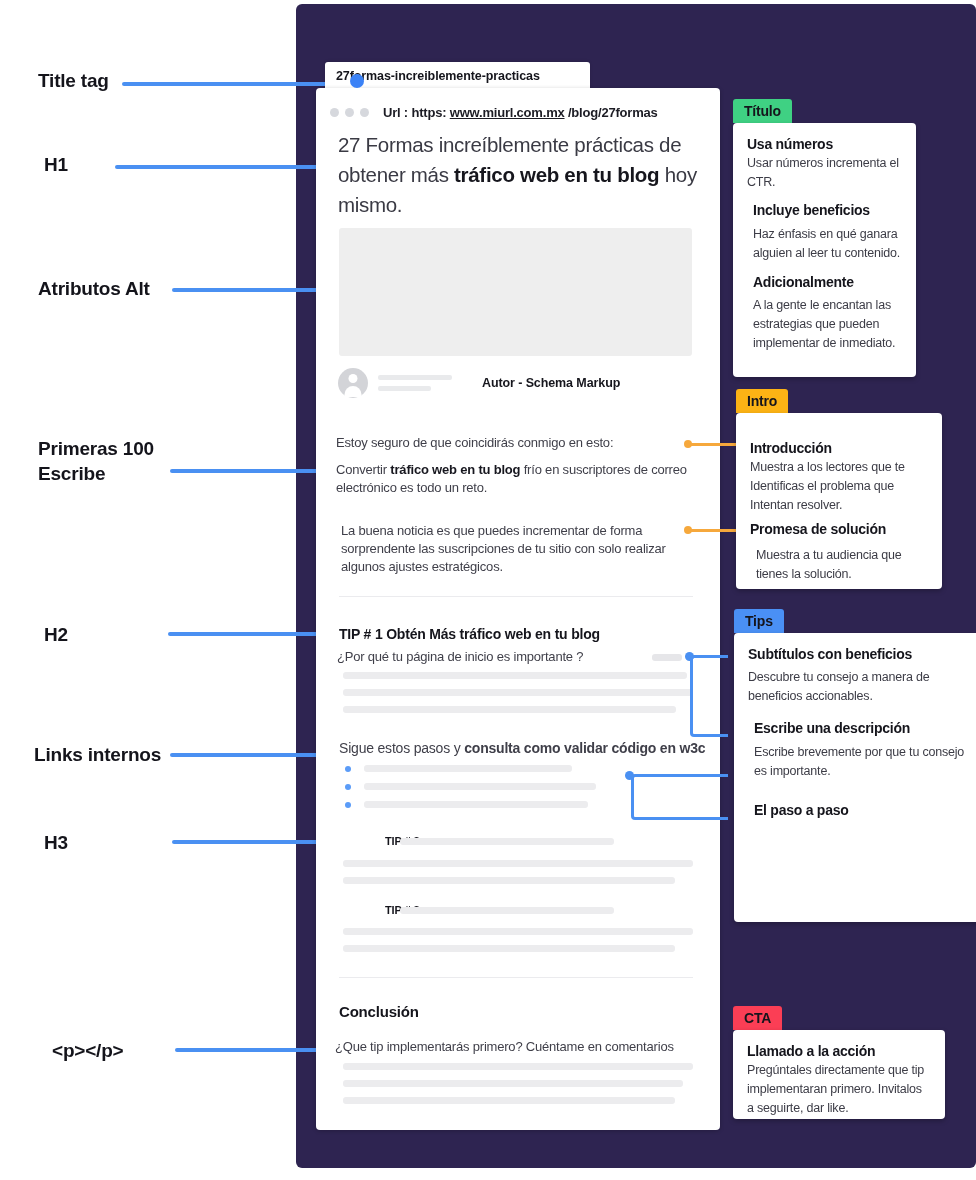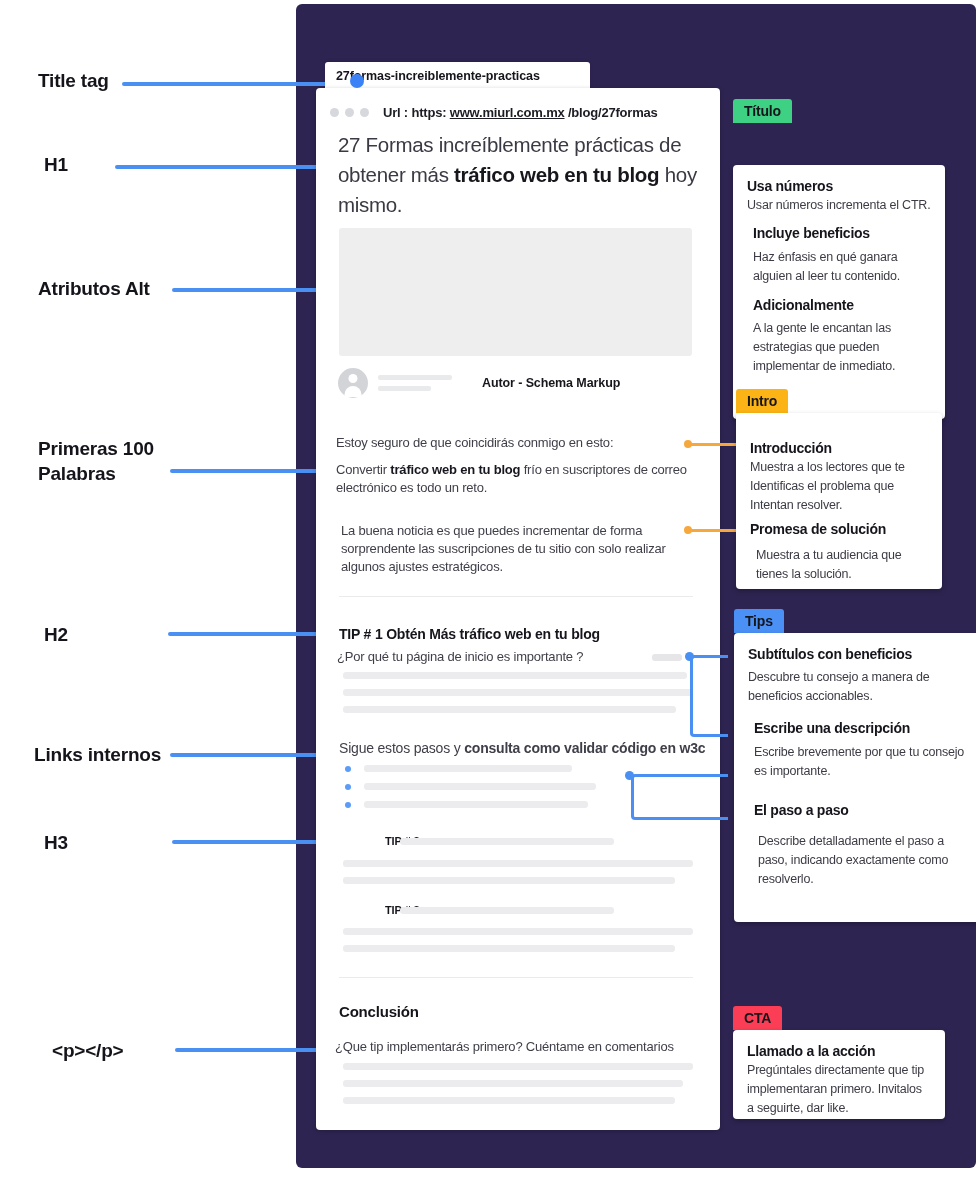--- a/index.html
+++ b/index.html
@@ -178,21 +178,21 @@
 
   <div class="ann-label" style="left:44px; top:152px;">H1</div>
   <div class="lead-line" style="left:115px; top:165px; width:240px;"></div>
   <div class="lead-dot" style="left:350px; top:160px;"></div>
 
   <div class="ann-label" style="left:38px; top:276px;">Atributos Alt</div>
   <div class="lead-line" style="left:172px; top:288px; width:185px;"></div>
   <div class="lead-dot" style="left:352px; top:283px;"></div>
 
   <div class="ann-label" style="left:38px; top:436px;">Primeras 100
-Palabras</div>
+Escribe</div>
   <div class="lead-line" style="left:170px; top:469px; width:180px;"></div>
   <div class="lead-dot" style="left:345px; top:464px;"></div>
 
   <div class="ann-label" style="left:44px; top:622px;">H2</div>
   <div class="lead-line" style="left:168px; top:632px; width:190px;"></div>
   <div class="lead-dot" style="left:348px; top:627px;"></div>
 
   <div class="ann-label" style="left:34px; top:742px;">Links internos</div>
   <div class="lead-line" style="left:170px; top:753px; width:310px;"></div>
   <div class="lead-dot" style="left:473px; top:747px;"></div>
@@ -282,21 +282,21 @@
   <div class="conn-dot" style="left:684px; top:526px;"></div>
   <div class="conn-line" style="left:690px; top:529px; width:48px;"></div>
 
   <div class="bconn-dot" style="left:685px; top:652px;"></div>
   <div class="bracket" style="left:690px; top:655px; width:38px; height:82px;"></div>
 
   <div class="bconn-dot" style="left:625px; top:771px;"></div>
   <div class="bracket" style="left:631px; top:774px; width:97px; height:46px;"></div>
 
   <div class="tip-badge" style="left:733px; top:99px; background:#3FD183;">Título</div>
-  <div class="tip-card" style="left:733px; top:123px; width:212px; height:254px;margin-top:42px;">
+  <div class="tip-card" style="left:733px; top:123px; width:183px; height:254px;">
     <div class="tip-h">Usa números</div>
     <div class="tip-p">Usar números incrementa el CTR.</div>
     <div class="tip-h ind" style="margin-top:9px;">Incluye beneficios</div>
     <div class="tip-p ind" style="margin-top:5px;">Haz énfasis en qué ganara alguien al leer tu contenido.</div>
     <div class="tip-h ind" style="margin-top:10px;">Adicionalmente</div>
     <div class="tip-p ind" style="margin-top:4px;">A la gente le encantan las estrategias que pueden implementar de inmediato.</div>
   </div>
 
   <div class="tip-badge" style="left:736px; top:389px; background:#FCB315;">Intro</div>
   <div class="tip-card" style="left:736px; top:413px; width:206px; height:176px;">
@@ -306,21 +306,20 @@
     <div class="tip-p ind" style="margin-top:7px;">Muestra a tu audiencia que tienes la solución.</div>
   </div>
 
   <div class="tip-badge" style="left:734px; top:609px; background:#4A90F5;">Tips</div>
   <div class="tip-card" style="left:734px; top:633px; width:255px; height:289px;">
     <div class="tip-h">Subtítulos con beneficios</div>
     <div class="tip-p" style="margin-top:4px;">Descubre tu consejo a manera de beneficios accionables.</div>
     <div class="tip-h ind" style="margin-top:13px;">Escribe una descripción</div>
     <div class="tip-p ind" style="margin-top:5px;">Escribe brevemente por que tu consejo es importante.</div>
     <div class="tip-h ind" style="margin-top:20px;">El paso a paso</div>
-    <div class="tip-p ind" style="margin-top:12px; padding-left:10px;">Describe detalladamente el paso a paso, indicando exactamente como resolverlo.</div>
   </div>
 
   <div class="tip-badge" style="left:733px; top:1006px; background:#FB3E55;">CTA</div>
   <div class="tip-card" style="left:733px; top:1030px; width:212px; height:89px;">
     <div class="tip-h">Llamado a la acción</div>
     <div class="tip-p">Pregúntales directamente que tip implementaran primero. Invitalos a seguirte, dar like.</div>
   </div>
 
 </div>
 

